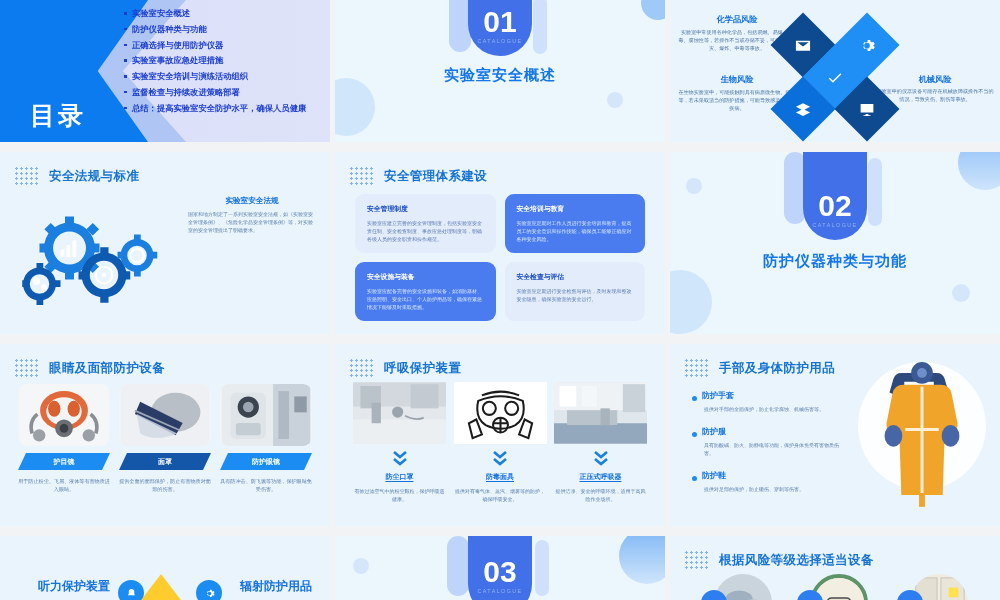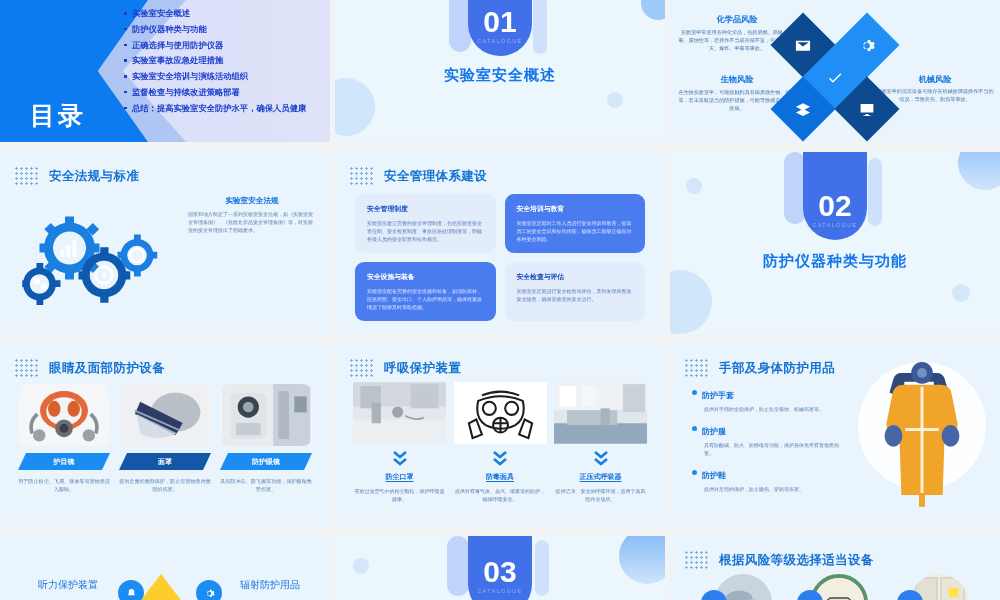--- a/index.html
+++ b/index.html
@@ -107,29 +107,29 @@
   .resp-col{ width:93px; }
   .resp-photo{ height:62px; overflow:hidden; position:relative; background:#f7f8fa;}
   .chev{ display:flex;justify-content:center; margin-top:7px; }
   .resp-col h4{ text-align:center;font-size:7px;color:#1472dc;margin-top:5px;
     text-decoration:underline; text-underline-offset:2px;}
   .resp-col p{ margin-top:5px;font-size:5px;color:#5a7fad;line-height:1.6;text-align:center;}
 
   
   .bullets{ position:absolute; left:22px; top:46px; width:150px;}
   .bul{ margin-bottom:13px; }
-  .bul .bh{ display:flex;align-items:flex-start;gap:5px;font-family:Liberation Mono, monospace; }
+  .bul .bh{ display:flex;align-items:flex-end;gap:5px;font-family:Liberation Mono, monospace; }
   .bdot{ width:5px;height:5px;border-radius:50%;background:#1b8cf2;flex:none;}
   .bul h4{ font-size:8px;color:#1472dc; }
   .bul p{ font-size:5px;color:#5a7fad;line-height:1.6;margin:4px 0 0 12px;}
   .suitcirc{ position:absolute; right:14px; top:18px; width:128px;height:128px;
     border-radius:50%; background:#fdfeff; }
 
   
-  .oth-lab{ position:absolute; font-size:10px;font-weight:normal;color:#1472dc;}
+  .oth-lab{ position:absolute; font-size:12px;font-weight:bold;color:#1472dc;}
   .circ-ic{ position:absolute; width:26px;height:26px;border-radius:50%;
     background:#1b8cf2;display:flex;align-items:center;justify-content:center;}
   .circ-ic svg{ width:11px;height:11px;fill:#fff; }
   .tri{ position:absolute; width:0;height:0; border-left:26px solid transparent;
     border-right:26px solid transparent; border-bottom:34px solid #ffcc2e;}
 
   
   .rl{ position:absolute; }
   .rl-photo{ width:58px;height:58px;border-radius:50%;overflow:hidden;position:relative;}
   .rl-badge{ position:absolute; left:-13px; top:16px; width:26px;height:26px;border-radius:50%;

